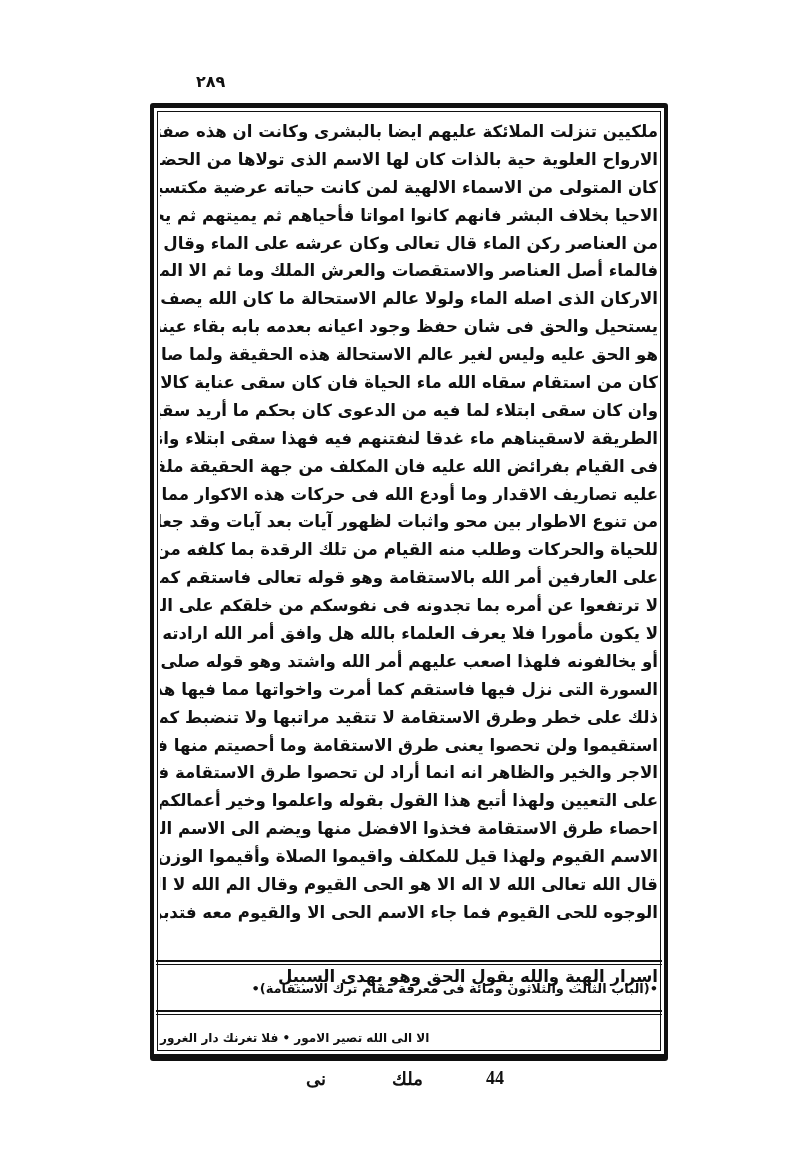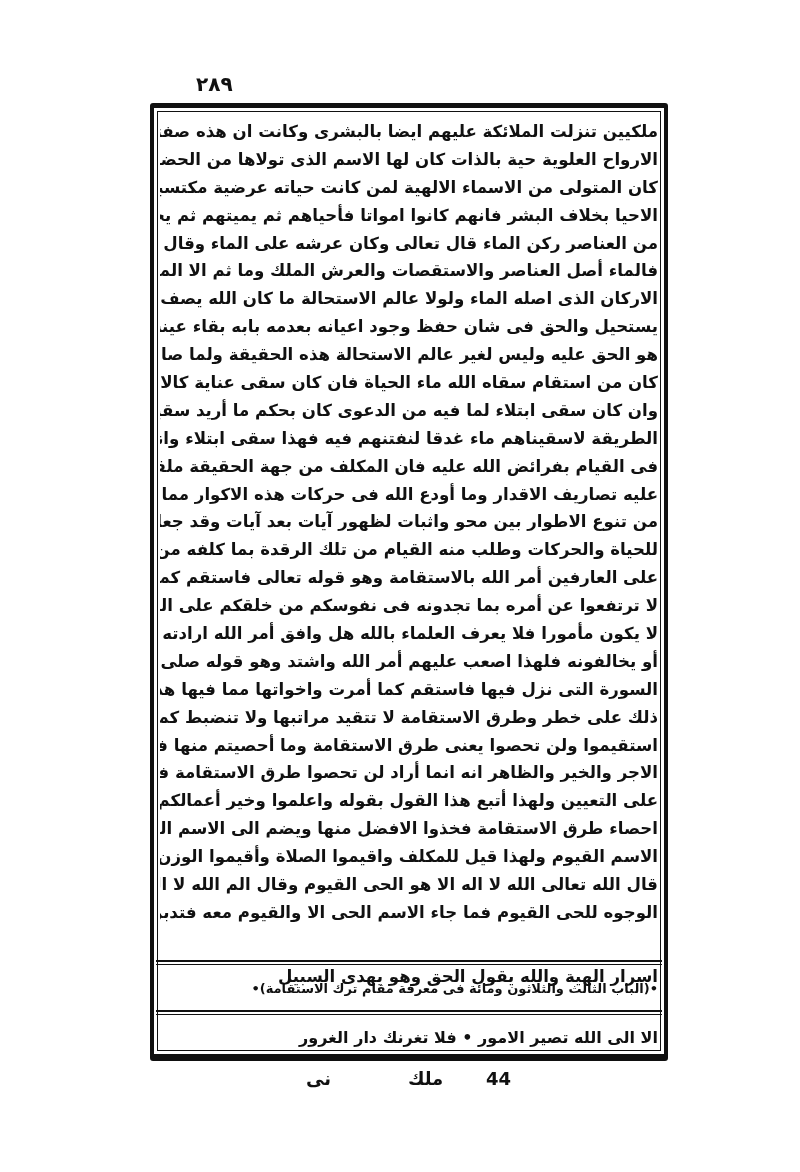--- a/index.html
+++ b/index.html
@@ -1,33 +1,33 @@
 <!DOCTYPE html>
 <html><head>
 <meta charset="utf-8">
 <style>
   html, body { margin:0; padding:0; background:#ffffff; }
   body { width:800px; height:1172px; position:relative; overflow:hidden;
          font-family:"DejaVu Sans", sans-serif; color:#111; }
-  .page-number { position:absolute; left:196px; top:72px; font-size:20px; font-weight:bold; direction:rtl; }
+  .page-number { position:absolute; left:196px; top:72px; font-size:16px; font-weight:bold; direction:rtl; }
   .frame { position:absolute; left:150px; top:103px; width:518px; height:958px;
            border:4px solid #111; border-top-width:5px; border-bottom-width:7px; box-sizing:border-box;
            border-radius:3px; }
   .frame-inner { position:absolute; left:3px; top:3px; right:3px; bottom:3px; border:1.5px solid #111; }
   .body-text { position:absolute; left:6px; right:6px; top:10px; height:838px;
                direction:rtl; font-family:"DejaVu Sans", sans-serif; }
   .line { height:27.9px; line-height:27.9px; font-size:16.6px; font-weight:bold; white-space:nowrap;
           text-align:justify; text-align-last:justify; overflow:hidden; letter-spacing:-0.6px; }
   .line.last { text-align-last:center; padding-left:180px;margin-top:36px; }
   .rule { position:absolute; left:2px; right:2px; border-top:2.5px solid #111; border-bottom:1px solid #111; height:2px; }
   .title-band { position:absolute; left:6px; right:6px; top:862px; height:38px; line-height:38px;
                 direction:rtl; text-align:right; font-size:13px; font-weight:bold; }
   .verse-band { position:absolute; left:6px; right:6px; top:912px; height:36px; line-height:36px;
-                direction:rtl; text-align:right; font-size:16px; font-weight:bold; }
-  .signature { position:absolute; top:1068px; font-size:18px; font-weight:bold; direction:rtl; }
+                direction:rtl; text-align:left; font-size:12px; font-weight:bold; }
+  .signature { position:absolute; top:1068px; font-size:18px; font-weight:bold; direction:rtl;font-family:Liberation Serif, serif; }
 </style>
 </head>
 <body>
 
 <div class="page-number">٢٨٩</div>
 
 <div class="frame">
   <div class="frame-inner"></div>
 
   <div class="body-text">
@@ -63,14 +63,14 @@
     <div class="line last">اسرار الهية والله يقول الحق وهو يهدى السبيل</div>
   </div>
 
   <div class="rule" style="top:852px;"></div>
   <div class="title-band">•(الباب الثالث والثلاثون ومائة فى معرفة مقام ترك الاستقامة)•</div>
   <div class="rule" style="top:902px;"></div>
   <div class="verse-band">الا الى الله تصير الامور • فلا تغرنك دار الغرور</div>
 </div>
 
 <div class="signature" style="left:486px;">44</div>
-<div class="signature" style="left:392px;margin-left:16px;">ملك</div>
+<div class="signature" style="left:392px;">ملك</div>
 <div class="signature" style="left:306px;">نى</div>
 
 </body></html>

